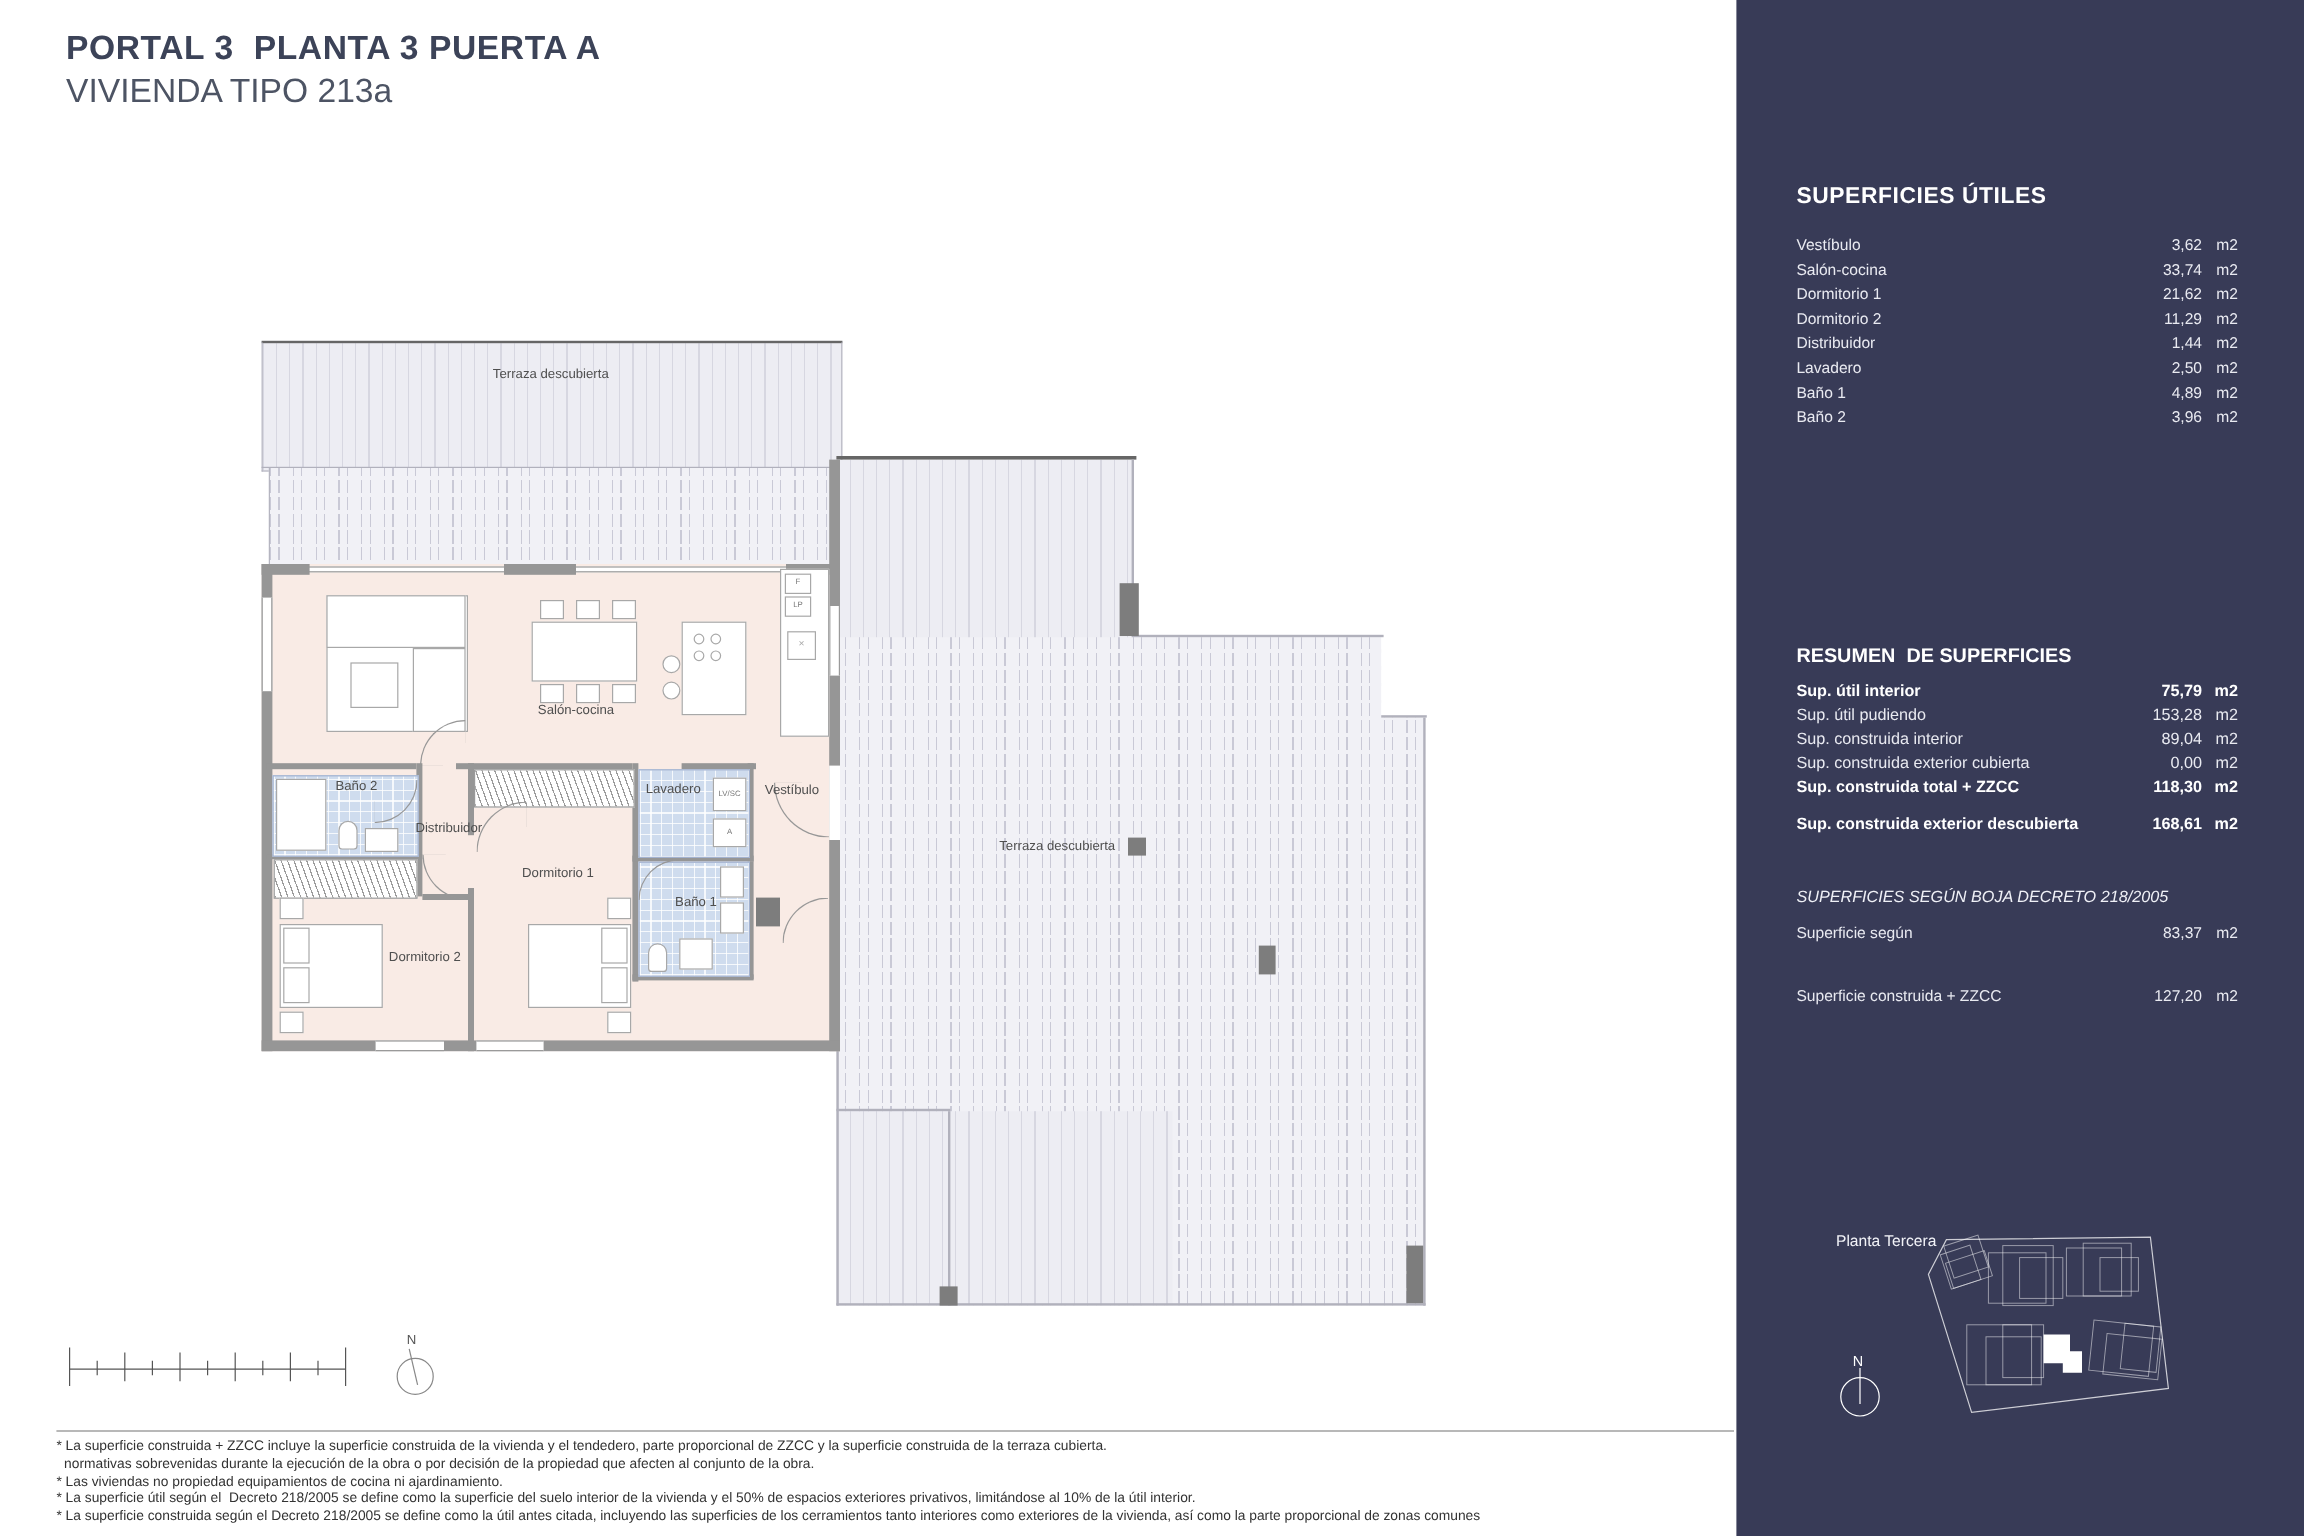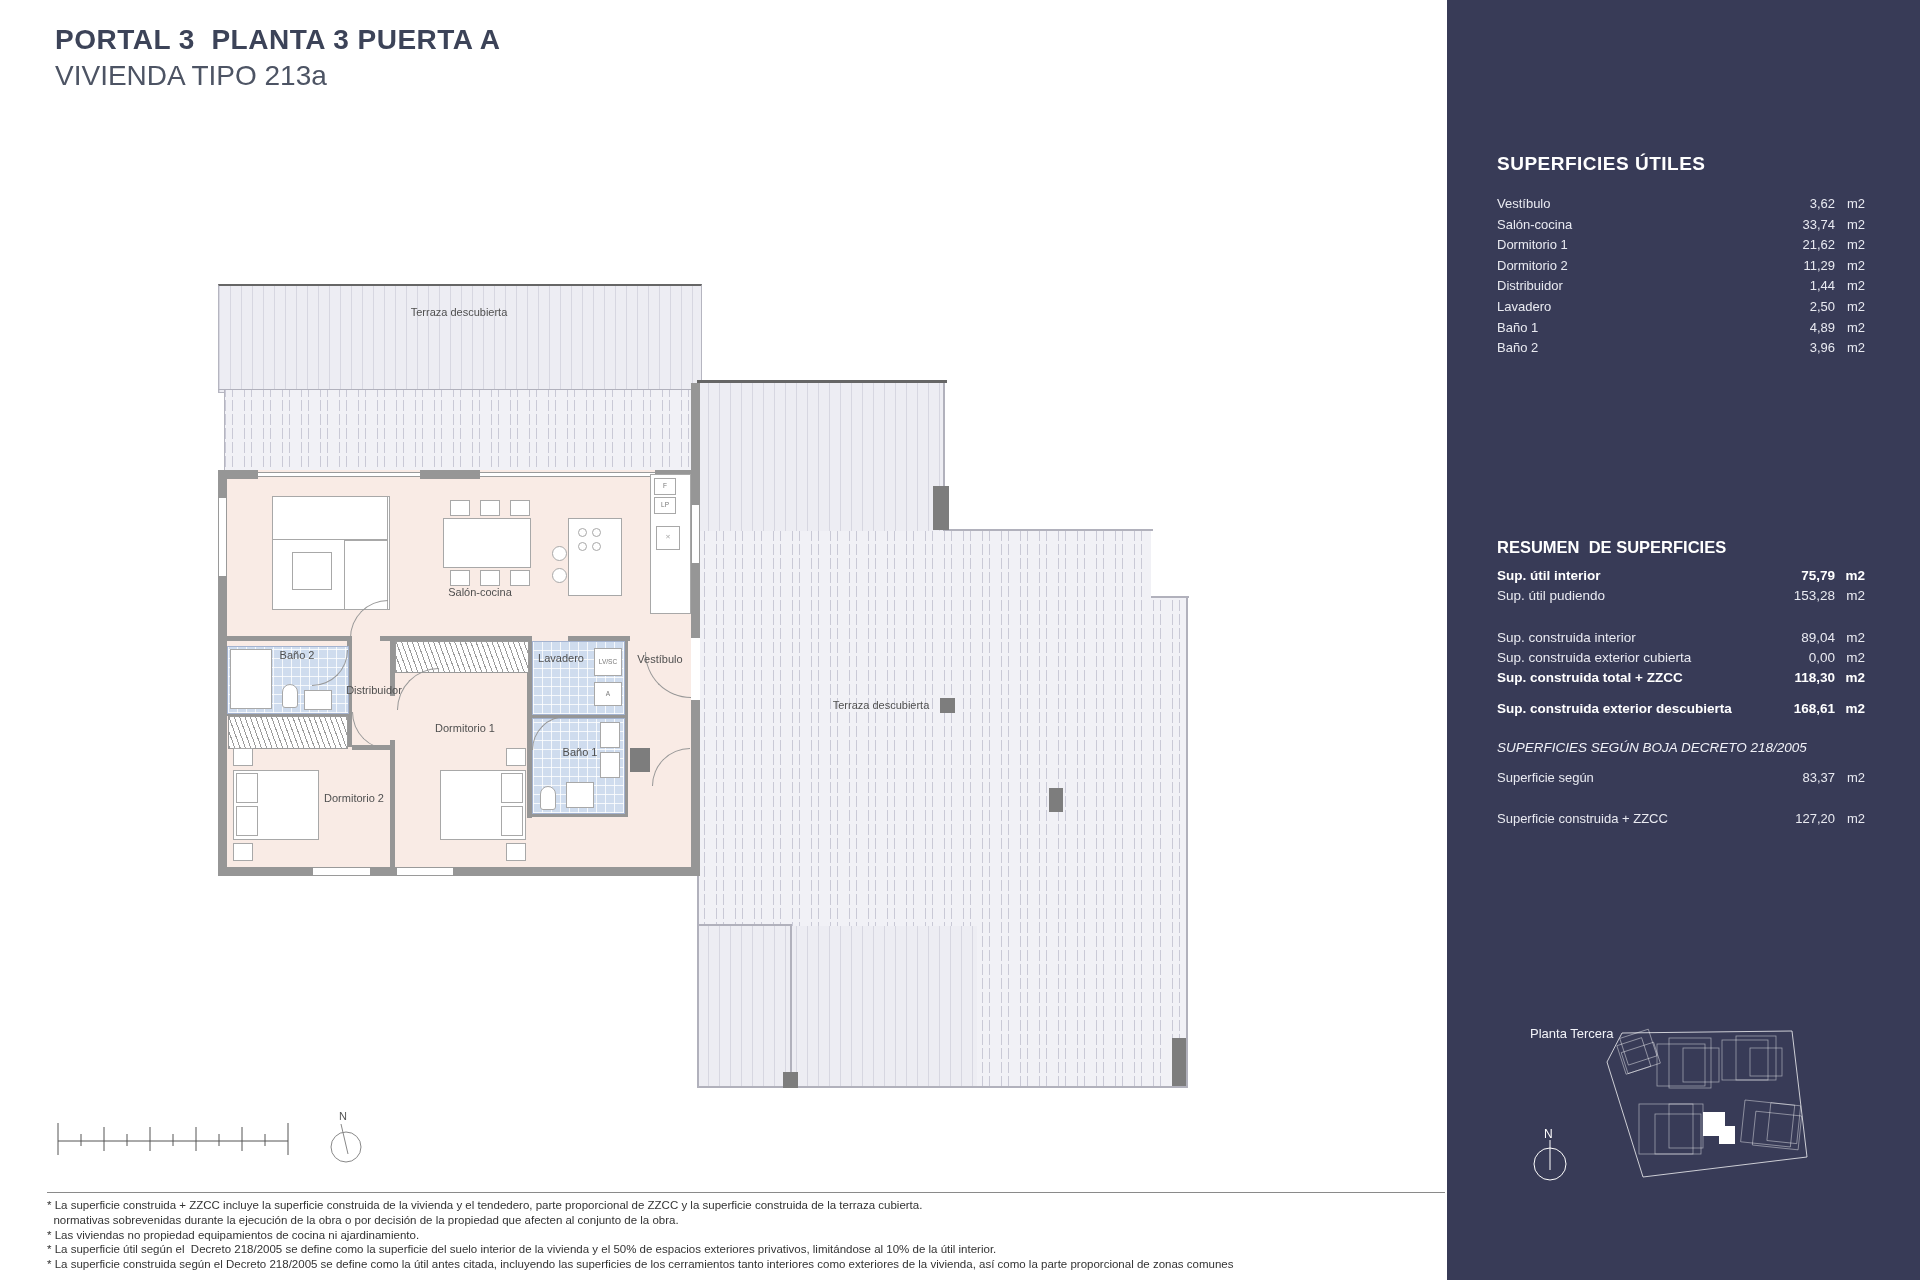--- a/index.html
+++ b/index.html
@@ -36,26 +36,26 @@
   
   .sidebar{position:absolute;left:1447px;top:0;width:473px;height:1280px;background:#383b57;color:#e9eaf1}
   .su-title{position:absolute;left:50px;top:153px;font-size:19px;font-weight:bold;letter-spacing:.5px;color:#fff;white-space:pre}
   .rows{position:absolute;left:50px;width:368px;font-size:13px}
   .s-row{display:flex;line-height:20.6px}
   .s-lbl{flex:1;text-align:left}
   .s-val{width:56px;text-align:right}
   .s-unit{width:30px;text-align:right}
   .res-title{position:absolute;left:50px;top:538px;font-size:16.5px;font-weight:bold;color:#fff;white-space:pre}
   .res-rows .s-row{line-height:20px;font-size:13.5px}
-  .gap22{margin-top:22px}
+  .gap22{}
   .gap10{margin-top:11px}
   .b{font-weight:bold;color:#fff}
   .boja-title{position:absolute;left:50px;top:740px;font-size:13.5px;font-style:italic;color:#f0f1f7;white-space:pre}
   .boja-rows .s-row{line-height:20px}
-  .boja-rows .r2{margin-top:21px}
+  .boja-rows .r2{margin-top:32px}
   .planta-label{position:absolute;left:83px;top:1026px;font-size:13px;color:#f2f3f8;white-space:pre}
   
   .footnotes{position:absolute;left:47px;top:1192px;width:1398px;border-top:1px solid #8a8a8a;
              padding-top:5px;font-size:11.5px;color:#333;line-height:14.8px}
   .footnotes div{white-space:pre}
 </style>
 </head>
 <body>
 
 <div class="title">PORTAL 3  PLANTA 3 PUERTA A</div>

